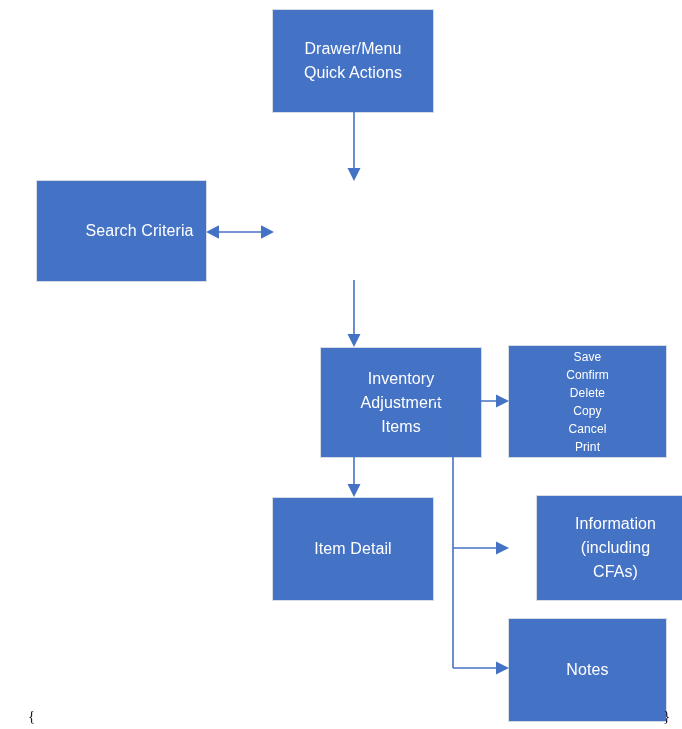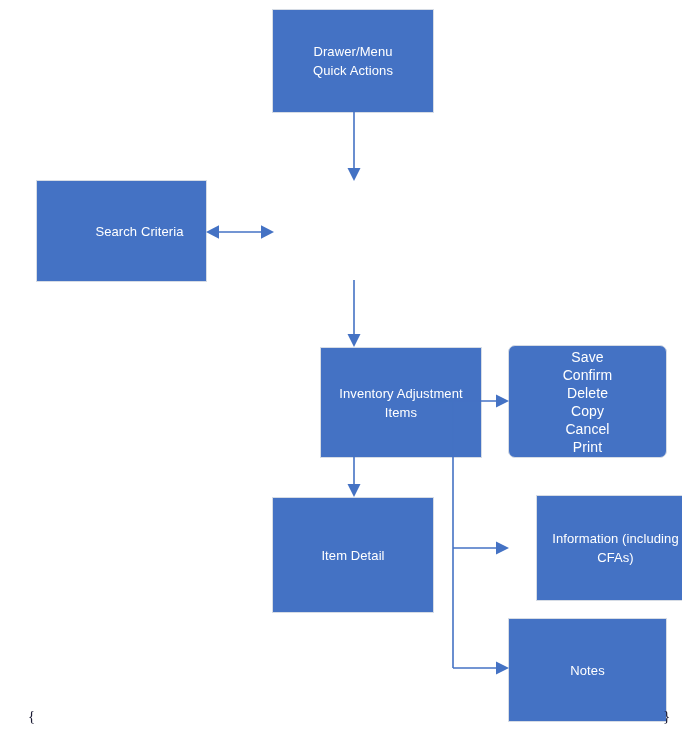--- a/index.html
+++ b/index.html
@@ -21,30 +21,29 @@
   .node {
     position: absolute;
     box-sizing: border-box;
     background: #4472C4;
     border: 1px solid #D6DCE5;
     color: #FFFFFF;
     display: flex;
     align-items: center;
     justify-content: center;
     text-align: center;
-    font-size: 13px;
-    line-height: 19px;
+    font-size: 16px;
+    line-height: 24px;
     letter-spacing: 0.1px;
     white-space: pre-line;
     padding: 2px 8px;
   }
   .node.actions {
-    font-size: 14px;
+    font-size: 12px;
     line-height: 18px;
-    border-radius: 7px;
   }
   .conn {
     position: absolute;
   }
   .conn svg {
     display: block;
     overflow: visible;
   }
   .brace {
     position: absolute;
@@ -68,21 +67,21 @@
   <div class="node" style="left:272px; top:347px; width:162px; height:111px;margin-left:48px;">Inventory Adjustment
 Items</div>
 
   <div class="node actions" style="left:508px; top:345px; width:159px; height:113px;">Save
 Confirm
 Delete
 Copy
 Cancel
 Print</div>
 
-  <div class="node" style="left:272px; top:497px; width:162px; height:116px;text-align:right;">Item Detail</div>
+  <div class="node" style="left:272px; top:497px; width:162px; height:104px;text-align:right;">Item Detail</div>
 
   <div class="node" style="left:508px; top:495px; width:159px; height:106px;margin-left:28px;">Information (including
 CFAs)</div>
 
   <div class="node" style="left:508px; top:618px; width:159px; height:104px;">Notes</div>
 
   <div class="conn" style="left:340px; top:108px; width:28px; height:78px;">
     <svg width="28" height="78" viewBox="0 0 28 78">
       <line x1="14" y1="2" x2="14" y2="63" stroke="#4472C4" stroke-width="1.6"></line>
       <polygon points="14,73 7.5,60 20.5,60" fill="#4472C4"></polygon>

